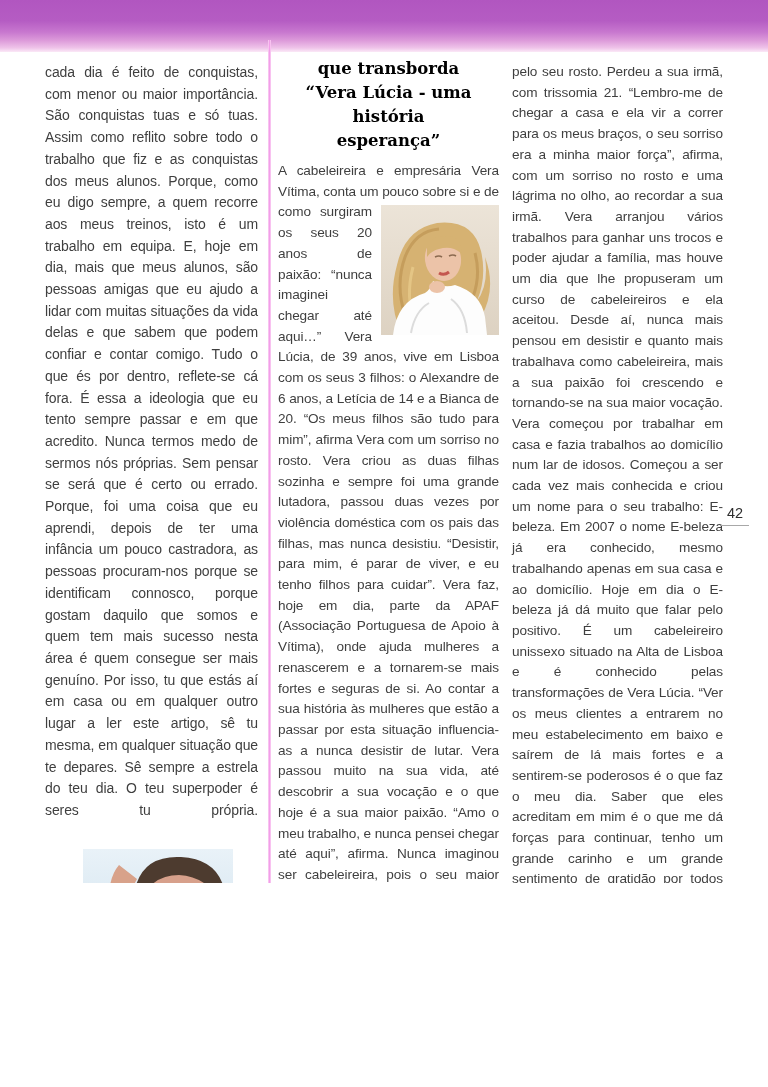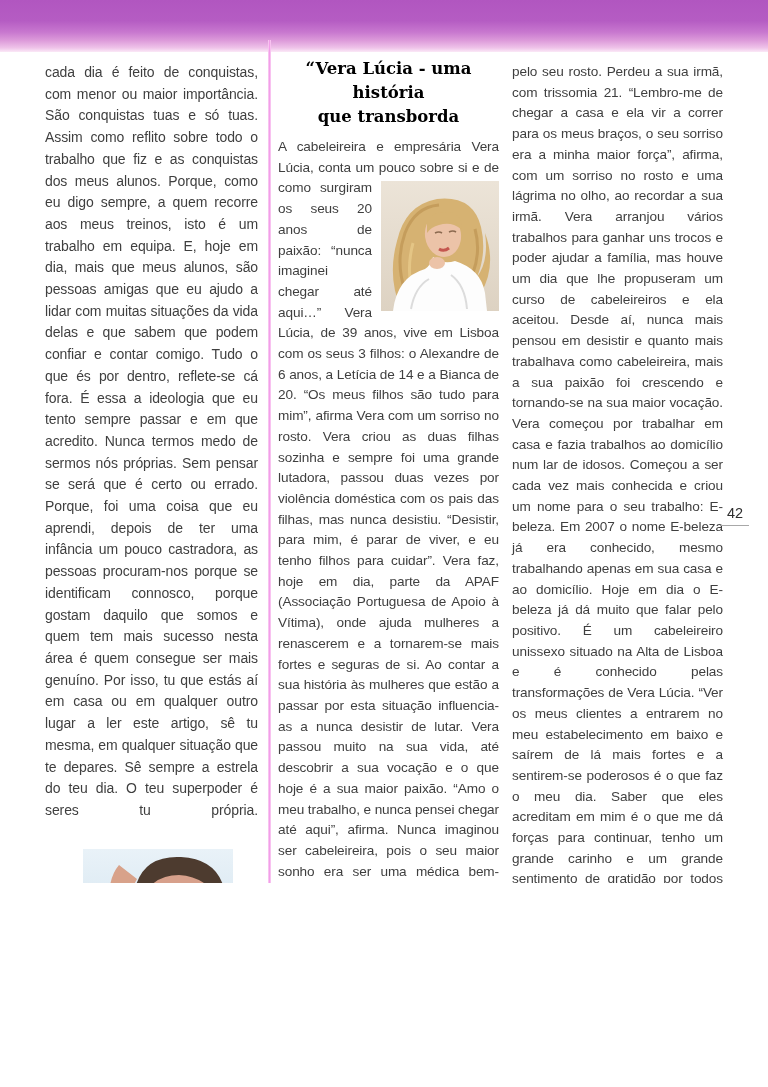--- a/index.html
+++ b/index.html
@@ -97,25 +97,26 @@
       </svg>
     </div>
 
     <div class="caption">
       <div class="cap-name">Diana Consciência</div>
     </div>
   </div>
 
   <div class="col col2">
     <h2 class="article-title">
+      <span style="display:block">que transborda</span>
       <span style="display:block">“Vera Lúcia - uma história</span>
-      <span style="display:block">que transborda</span>
+      <span style="display:block">esperança”</span>
     </h2>
     <p class="body-sm">
-      <span>A cabeleireira e empresária Vera Lúcia, conta um pouco sobre si e de</span>
+      <span>A cabeleireira e empresária Vera Vítima, conta um pouco sobre si e de</span>
       <span class="photo-vera">
         <svg width="118" height="130" viewBox="0 0 118 130" xmlns="http://www.w3.org/2000/svg">
           <defs>
             <linearGradient id="bgv" x1="0" y1="0" x2="0" y2="1">
               <stop offset="0" stop-color="#ece4d8"></stop>
               <stop offset="1" stop-color="#ddd2c2"></stop>
             </linearGradient>
           </defs>
           <rect width="118" height="130" fill="url(#bgv)"></rect>
           <path d="M20 128 Q6 96 16 60 Q24 24 56 18 Q92 14 100 46 Q106 72 96 96 Q108 80 104 52 Q116 84 100 112 L92 128 Z" fill="#d6b272"></path>

